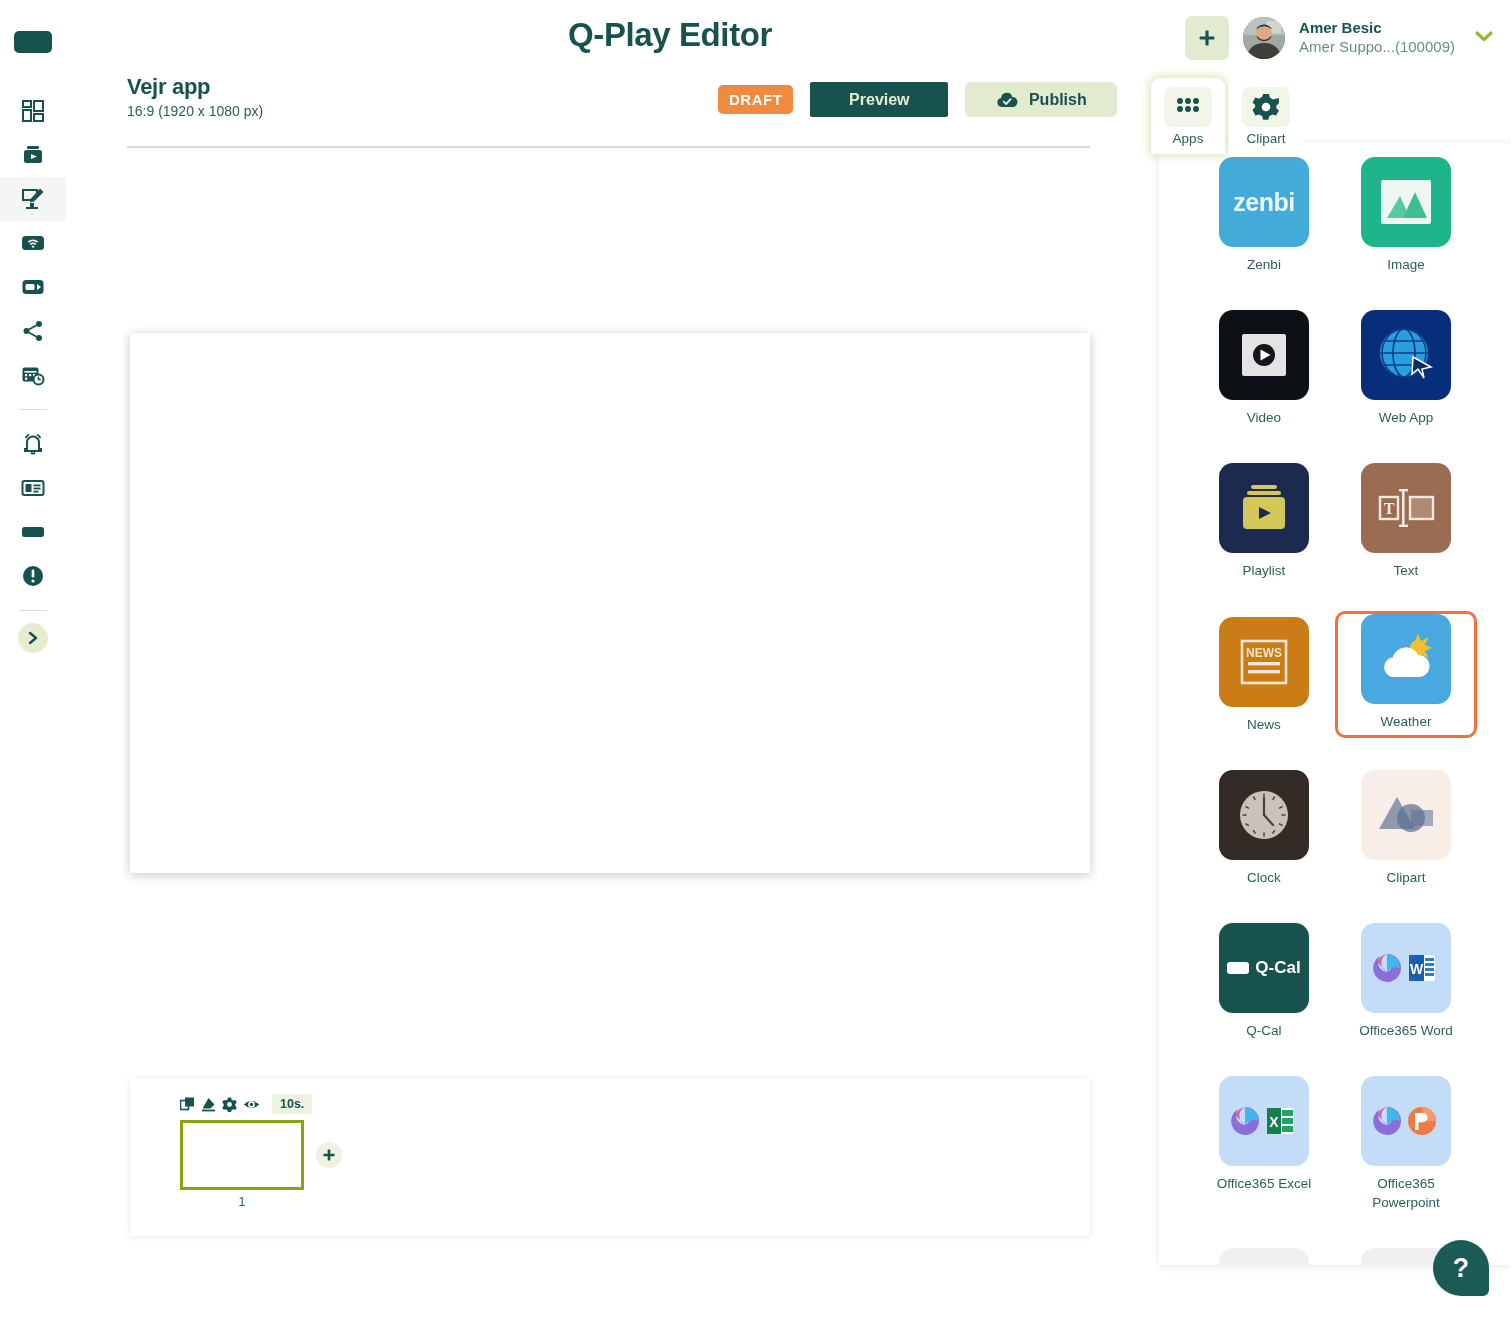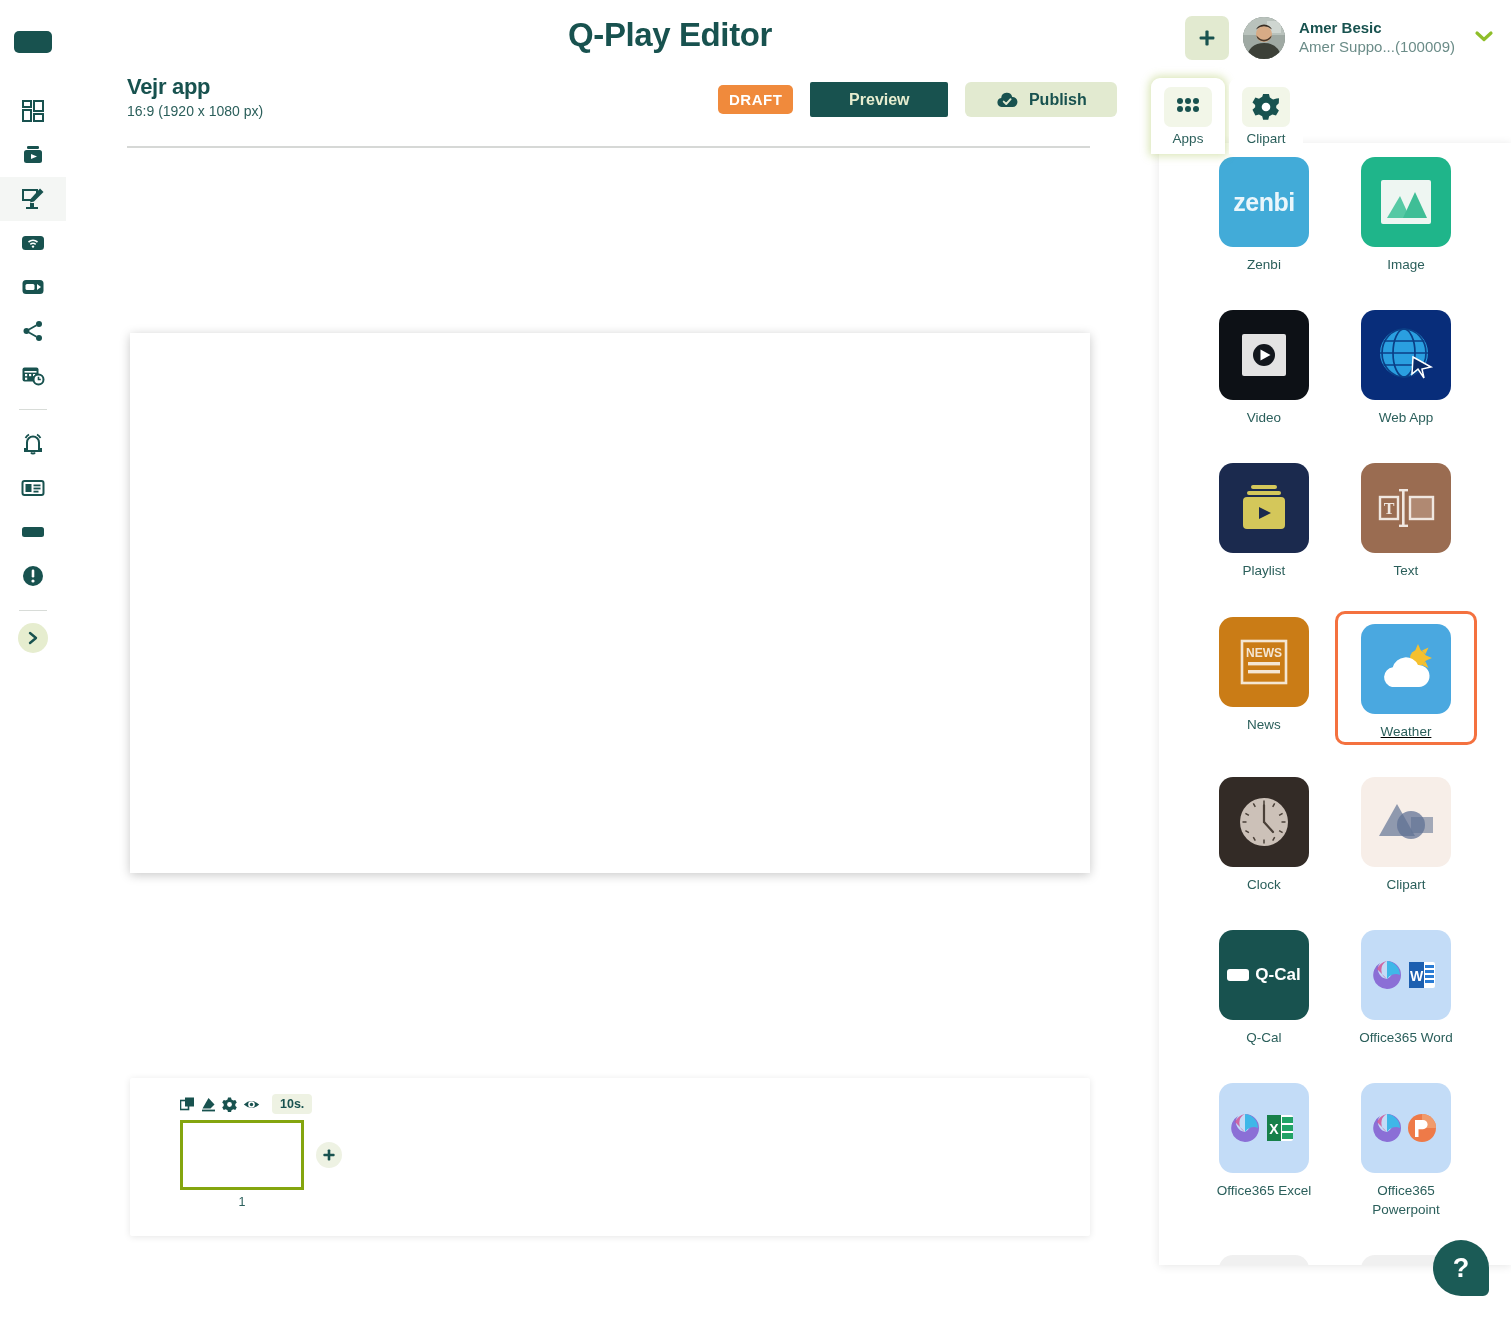--- a/index.html
+++ b/index.html
@@ -183,21 +183,21 @@
     z-index: 2;
   }
   .app-grid {
     display: grid; grid-template-columns: 1fr 1fr;
     row-gap: 26px; padding: 8px 34px 0 34px;
   }
   .app-cell {
     display: flex; flex-direction: column; align-items: center;
     cursor: pointer; padding: 6px 6px 4px 6px; border-radius: 10px;
   }
-  .app-cell.selected { border: 3px solid #f4713f; padding: 10px 3px 1px 3px; text-decoration: underline; }
+  .app-cell.selected { border: 3px solid #f4713f; padding: 0 3px 1px 3px; }
   .app-tile {
     width: 90px; height: 90px; border-radius: 14px;
     display: flex; align-items: center; justify-content: center;
     overflow: hidden;
   }
   .app-lbl {
     font-size: 13.5px; color: #2b5f5b; margin-top: 9px;
     text-align: center; line-height: 1.35; max-width: 120px;
   }
 

